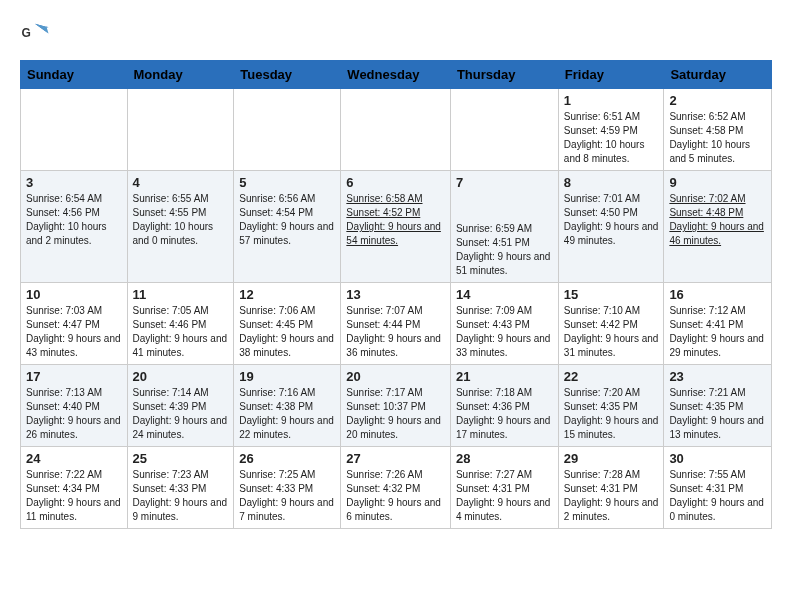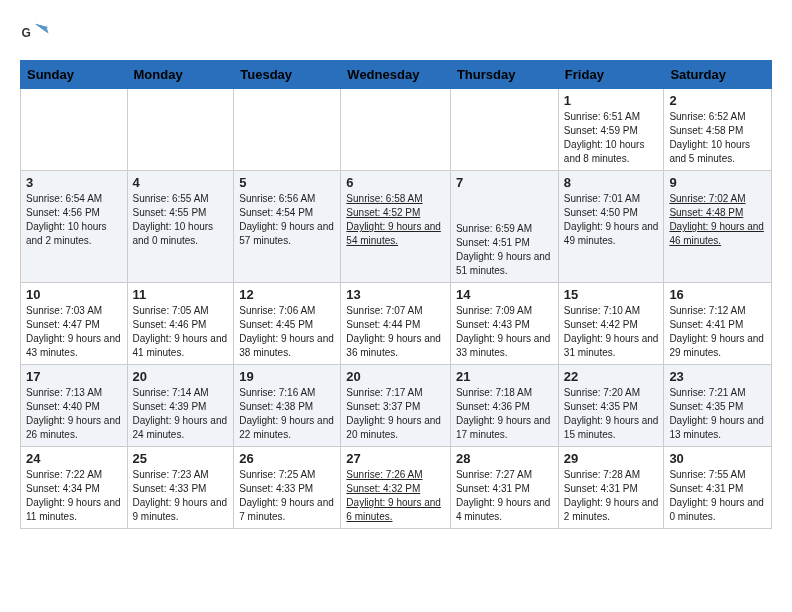--- a/index.html
+++ b/index.html
@@ -245,21 +245,21 @@
         </td>
         <td>
           <span class="day-number">19</span>
           <div class="day-info" style="white-space: pre-line;">Sunrise: 7:16 AM
 Sunset: 4:38 PM
 Daylight: 9 hours and 22 minutes.</div>
         </td>
         <td>
           <span class="day-number">20</span>
           <div class="day-info" style="white-space: pre-line;">Sunrise: 7:17 AM
-Sunset: 3:37 PM
+Sunset: 10:37 PM
 Daylight: 9 hours and 20 minutes.</div>
         </td>
         <td>
           <span class="day-number">21</span>
           <div class="day-info" style="white-space: pre-line;">Sunrise: 7:18 AM
 Sunset: 4:36 PM
 Daylight: 9 hours and 17 minutes.</div>
         </td>
         <td>
           <span class="day-number">22</span>
@@ -288,21 +288,21 @@
 Daylight: 9 hours and 9 minutes.</div>
         </td>
         <td>
           <span class="day-number">26</span>
           <div class="day-info" style="white-space: pre-line;">Sunrise: 7:25 AM
 Sunset: 4:33 PM
 Daylight: 9 hours and 7 minutes.</div>
         </td>
         <td>
           <span class="day-number">27</span>
-          <div class="day-info" style="white-space: pre-line; text-decoration: underline;">Sunrise: 7:26 AM
+          <div class="day-info" style="white-space: pre-line;">Sunrise: 7:26 AM
 Sunset: 4:32 PM
 Daylight: 9 hours and 6 minutes.</div>
         </td>
         <td>
           <span class="day-number">28</span>
           <div class="day-info" style="white-space: pre-line;">Sunrise: 7:27 AM
 Sunset: 4:31 PM
 Daylight: 9 hours and 4 minutes.</div>
         </td>
         <td>

